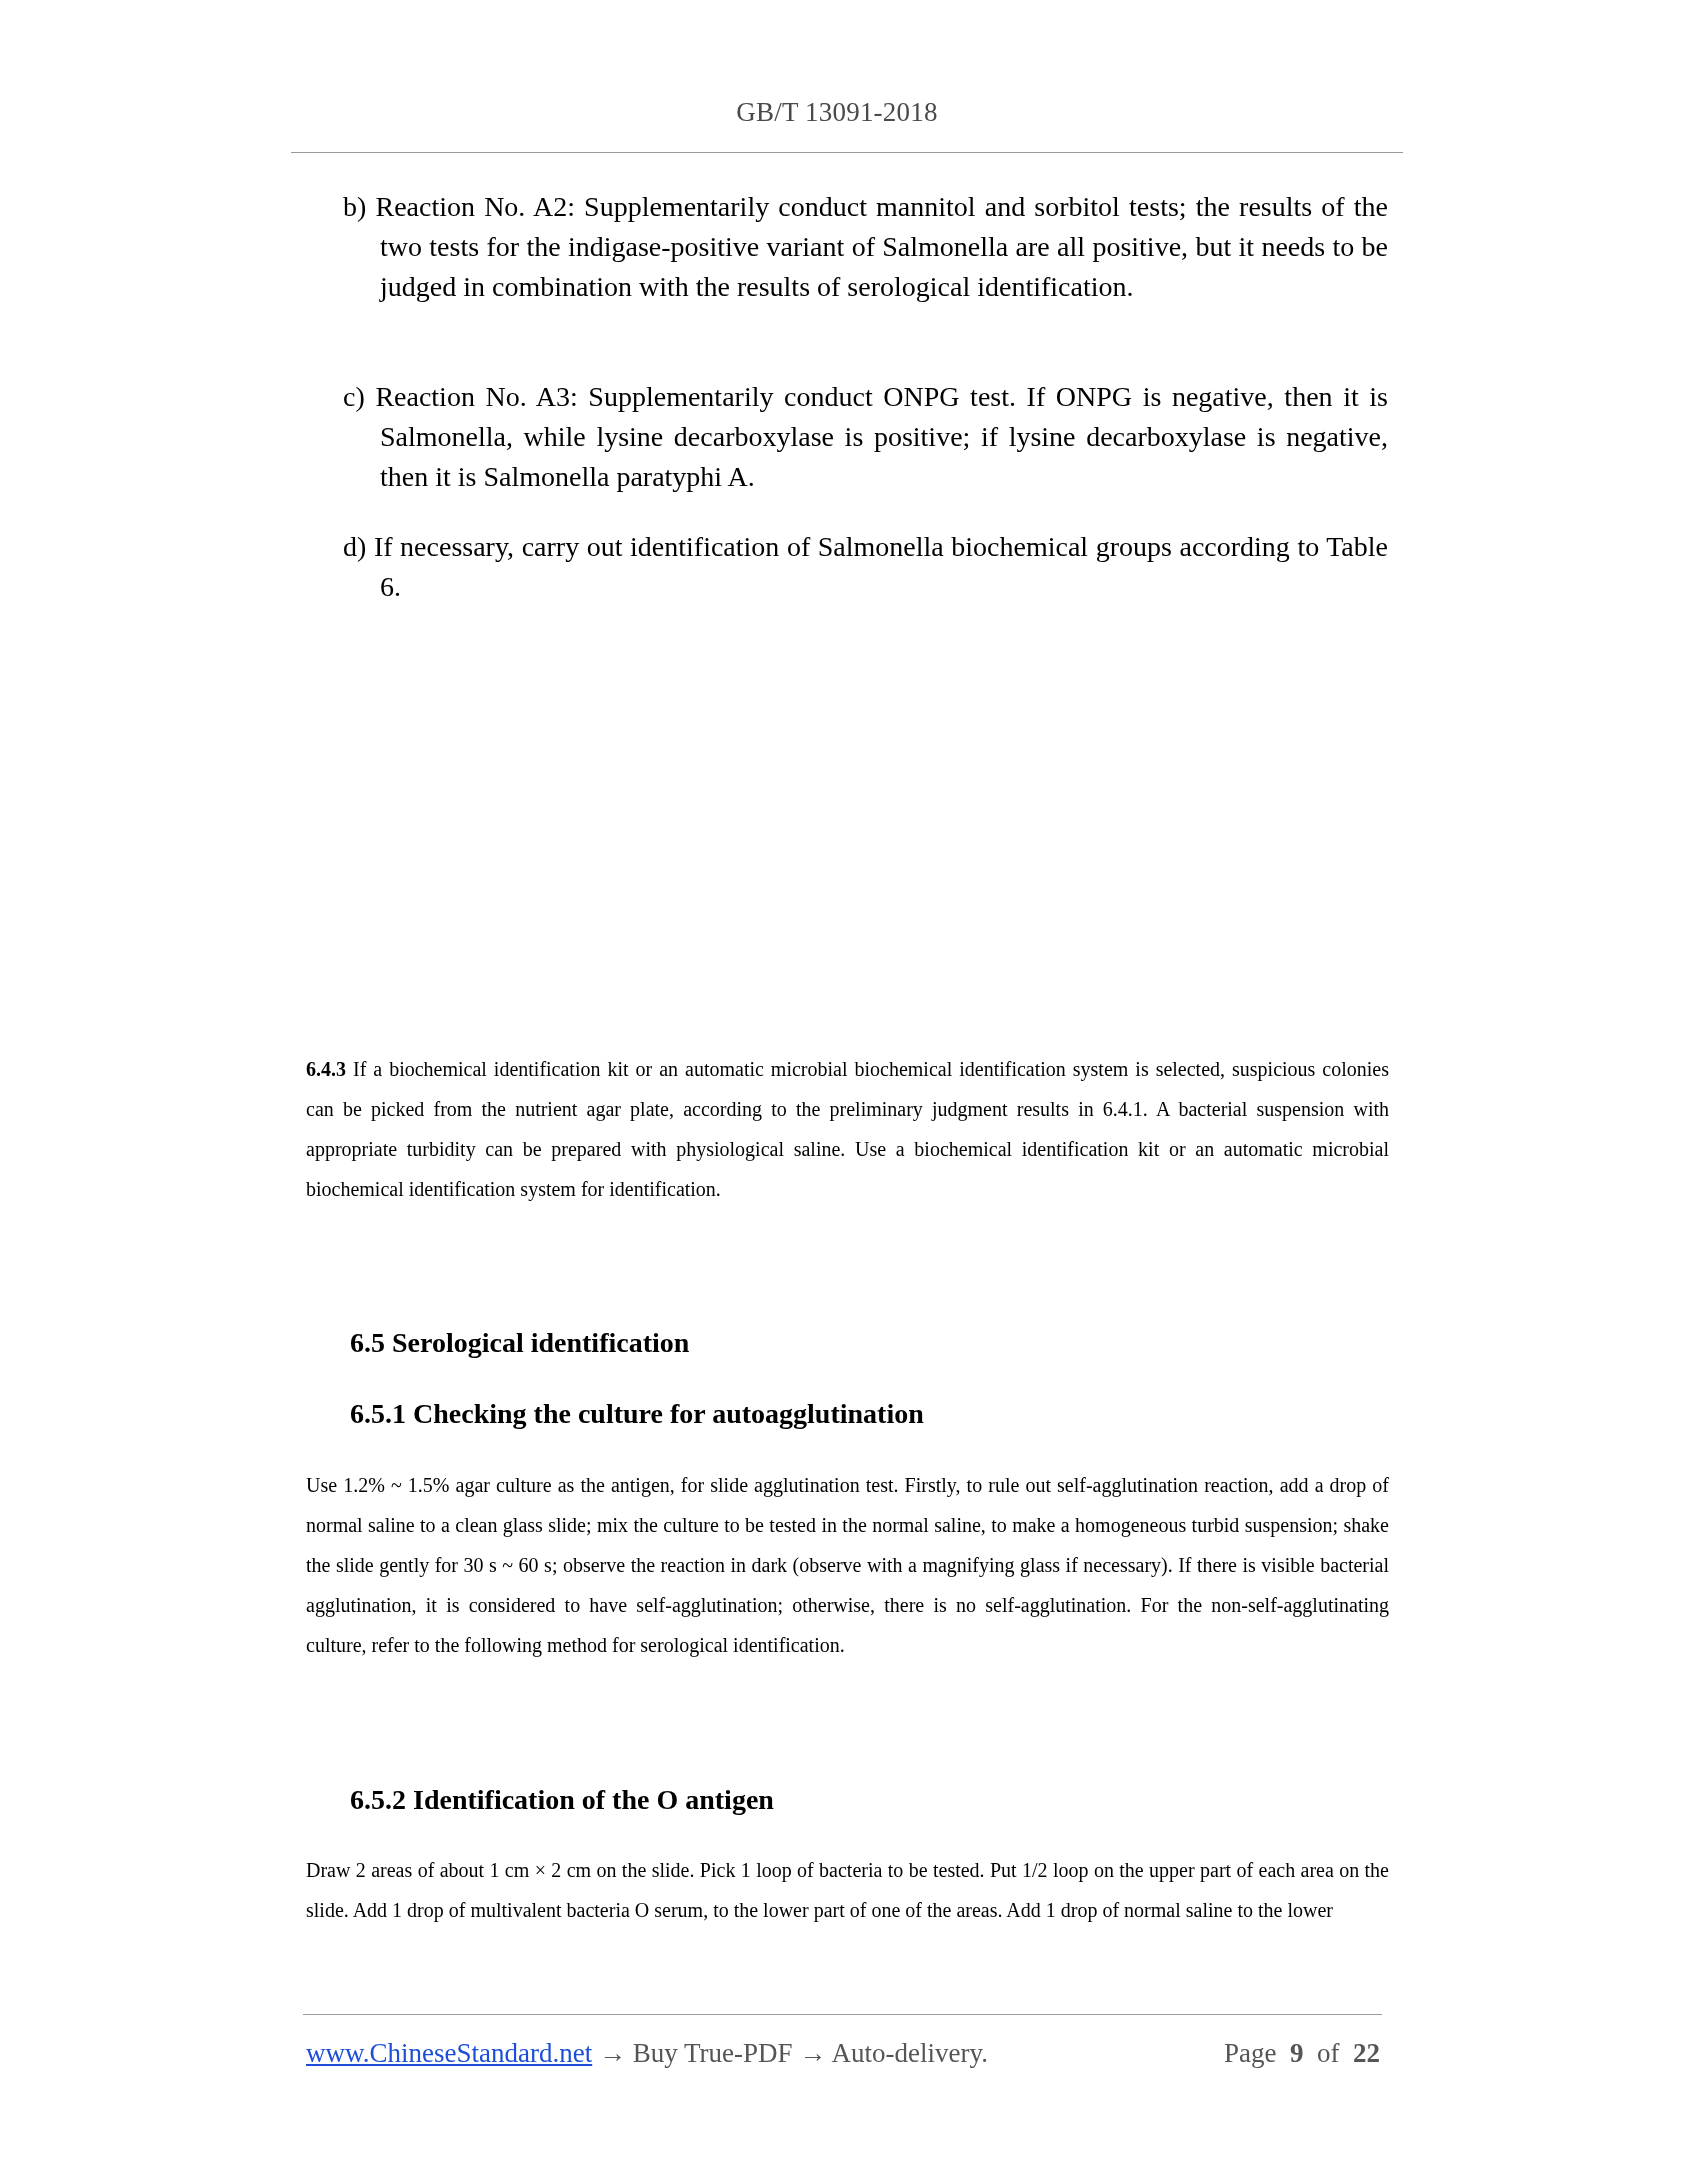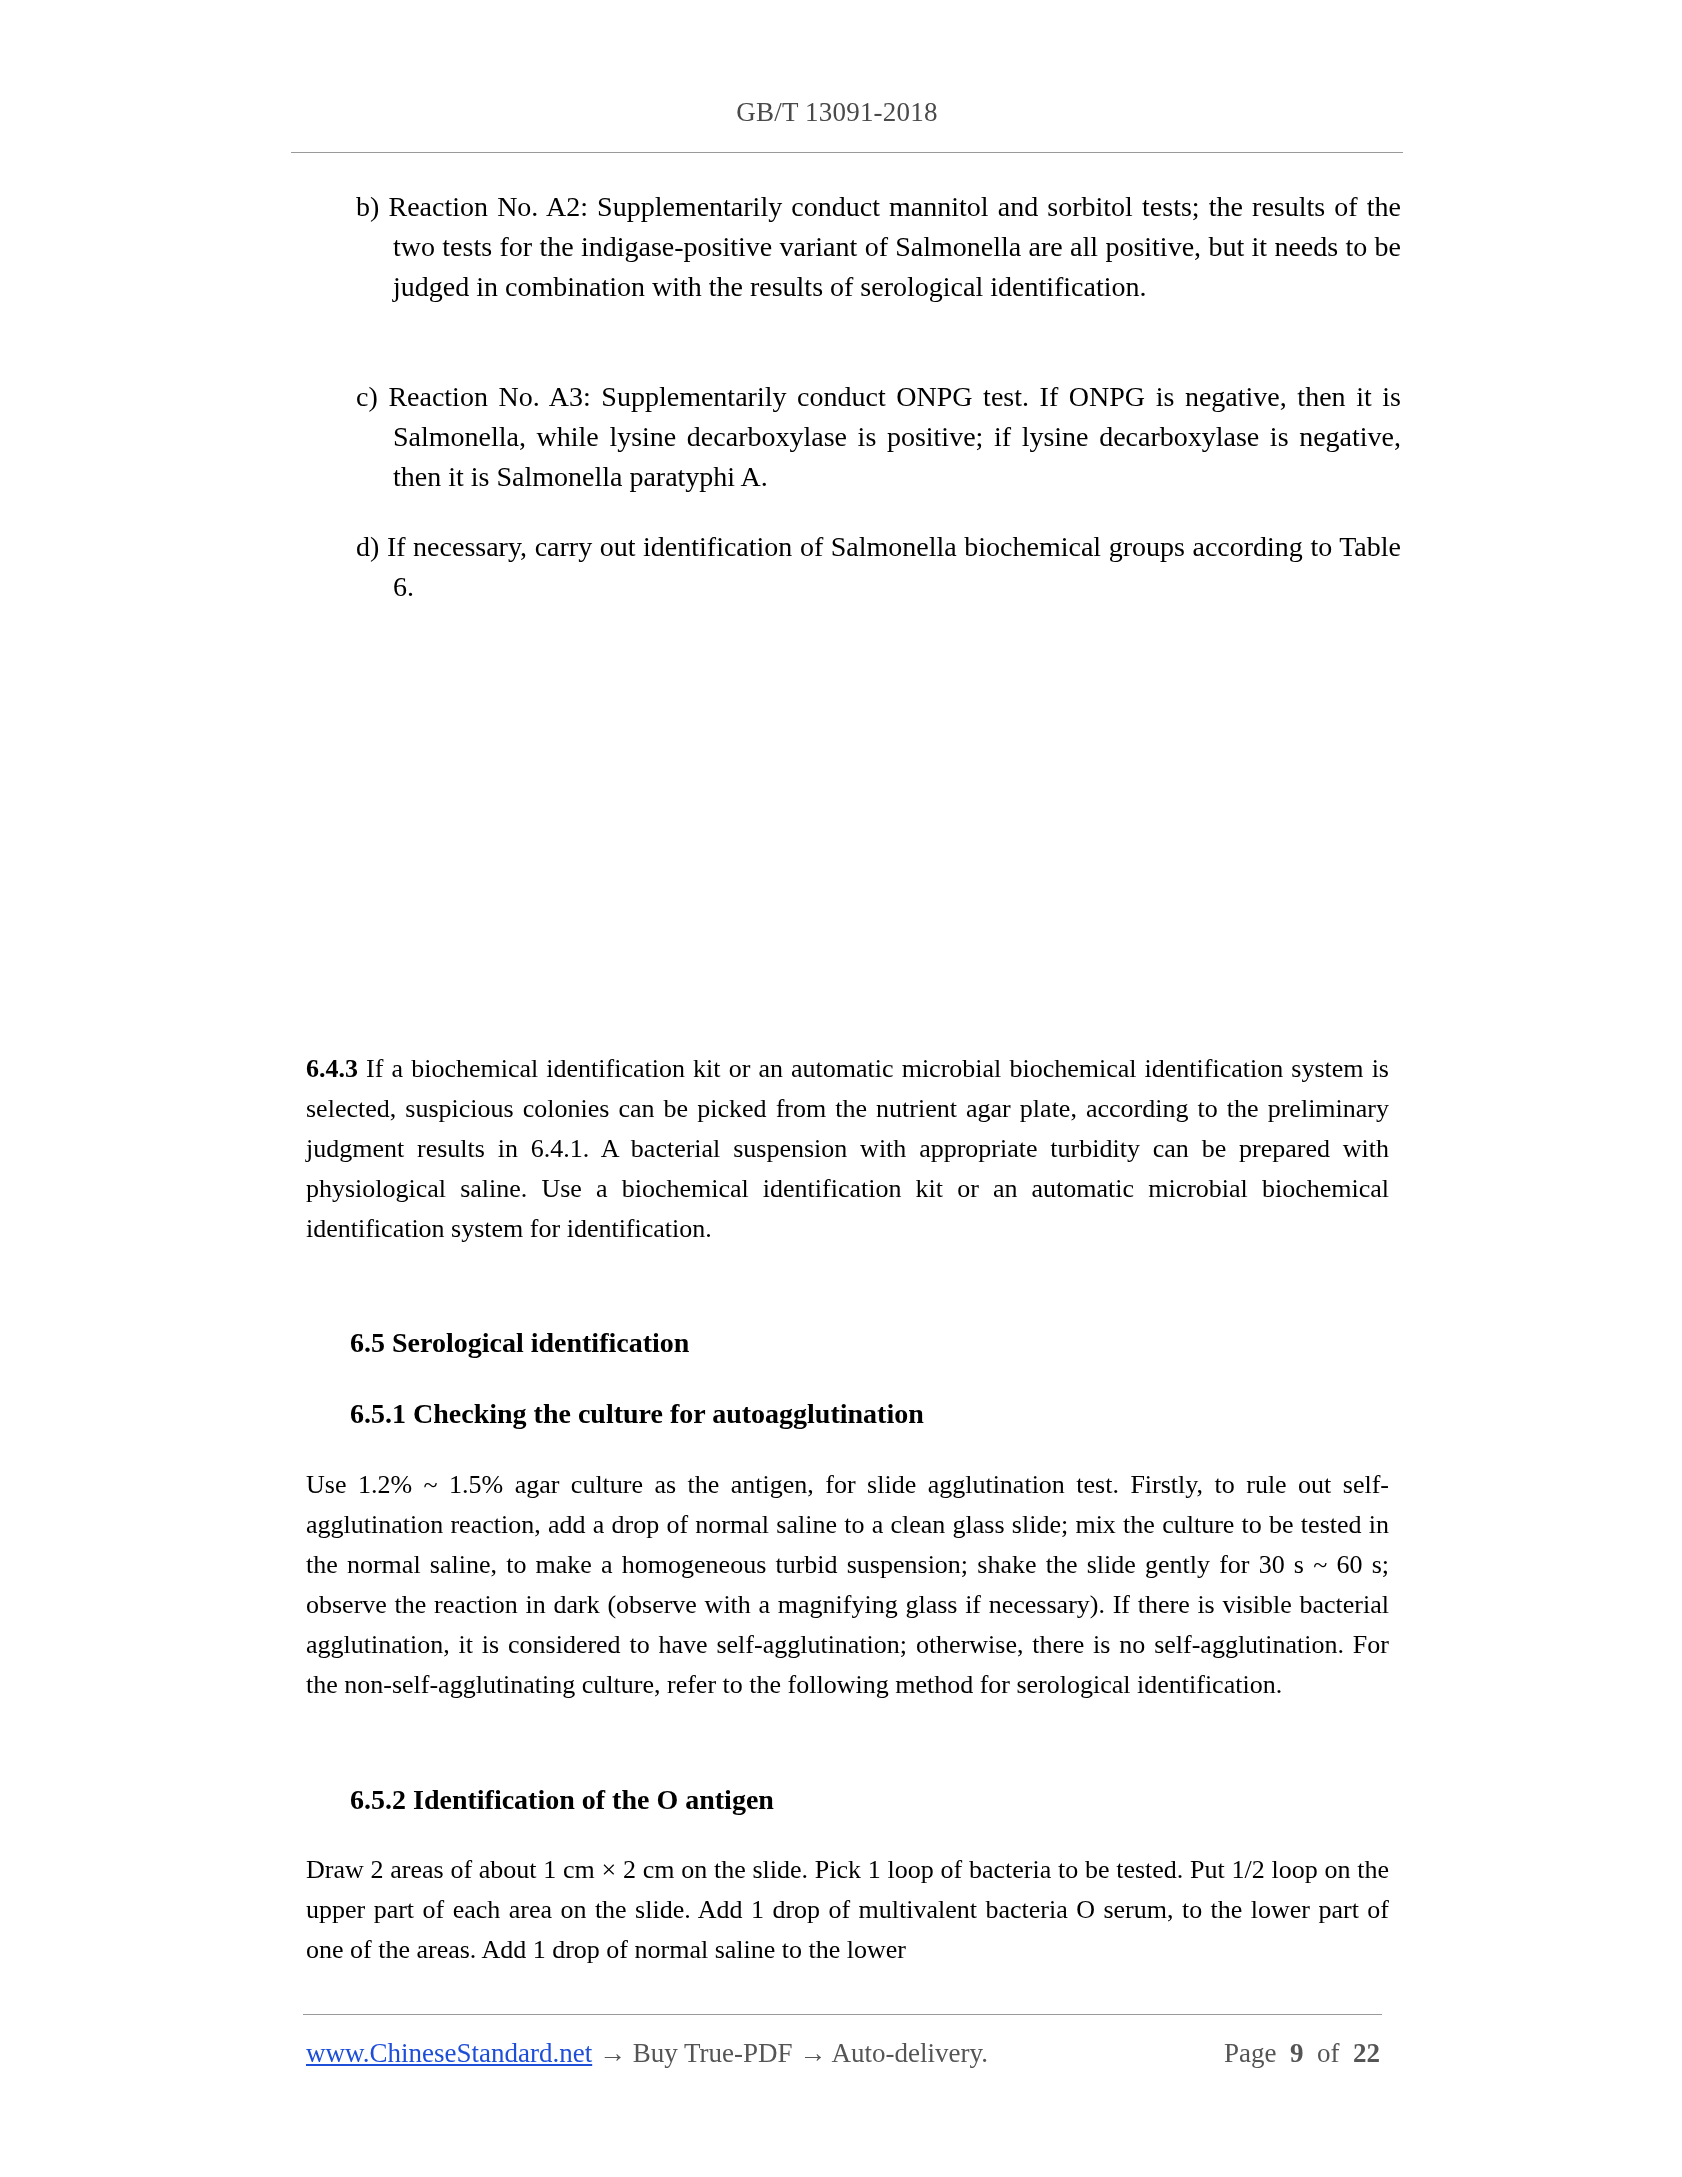--- a/index.html
+++ b/index.html
@@ -3,24 +3,24 @@
 <meta charset="utf-8">
 <style>
   html, body { margin: 0; padding: 0; background: #ffffff; }
   body { width: 1683px; height: 2177px; position: relative; overflow: hidden;
          font-family: "Liberation Serif", "DejaVu Serif", serif; color: #000; }
   .page-header { position: absolute; top: 97px; left: 0; width: 1674px; text-align: center;
                  font-size: 27px; color: #4a4a4a; letter-spacing: 0.2px; }
   .rule { position: absolute; height: 0; border-top: 1.7px solid #9a9a9a; }
   .rule.top { top: 152px; left: 291px; width: 1112px; }
   .rule.bottom { top: 2014px; left: 303px; width: 1079px; }
-  .block { position: absolute; left: 306px; width: 1083px; font-size: 26px; line-height: 40px;
+  .block { position: absolute; left: 306px; width: 1083px; font-size: 20px; line-height: 40px;
            text-align: justify; }
   .item { position: absolute; left: 343px; width: 1045px; font-size: 28px; line-height: 40px;
-          text-align: justify; padding-left: 37px; text-indent: -37px; box-sizing: border-box; margin-left: 13px; }
+          text-align: justify; padding-left: 37px; text-indent: -37px; box-sizing: border-box; }
   .heading { position: absolute; left: 306px; font-size: 28px; font-weight: bold; line-height: 40px; margin-left: 44px; }
   .num { font-weight: bold; }
   .footer { position: absolute; top: 2036px; font-size: 27px; color: #555; line-height: 35px; }
   .footer.left { left: 306px; }
   .footer.right { left: 1211px; width: 169px; text-align: right; }
   .footer a { color: #1d4ed8; text-decoration: underline; }
   .footer .b { font-weight: bold; }
 </style>
 </head>
 <body>

